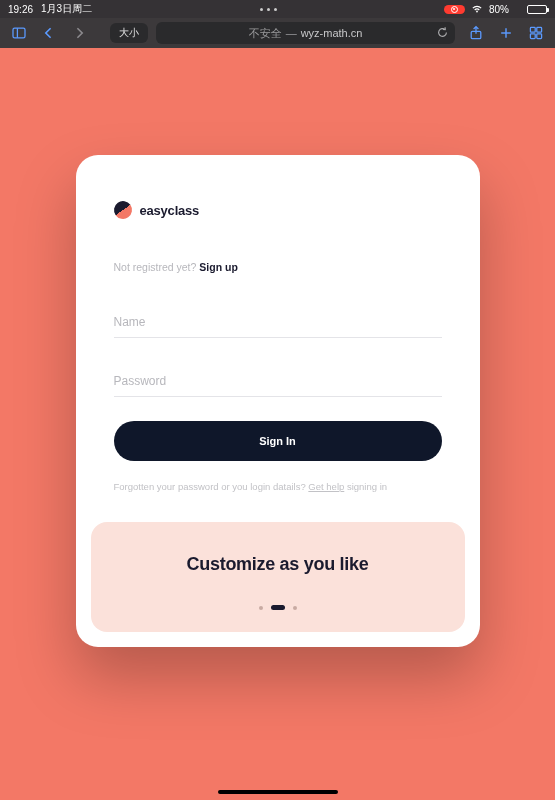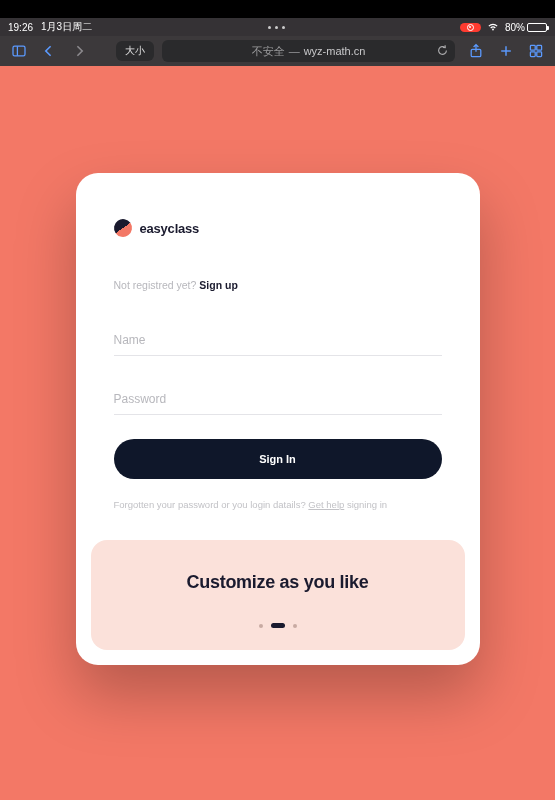--- a/index.html
+++ b/index.html
@@ -14,36 +14,35 @@
 
 .status-bar {
   height: 18px;
   background: #353235;
   color: #fff;
   font-size: 10px;
   display: flex;
   align-items: center;
   justify-content: space-between;
   padding: 0 8px;
-  margin-top: 18px;
 }
 .status-left { display: flex; gap: 8px; align-items: center; }
 .status-right { display: flex; gap: 6px; align-items: center; }
 .rec-pill {
   background: #ff3b30;
   border-radius: 8px;
   padding: 1px 7px;
   display: flex;
   align-items: center;
   justify-content: center;
 }
 .rec-dot { width: 7px; height: 7px; border: 1.2px solid #fff; border-radius: 50%; position: relative; }
 .rec-dot::after { content: ""; position: absolute; inset: 1.5px; background: #fff; border-radius: 50%; }
 .wifi-icon svg { width: 12px; height: 10px; display: block; }
-.battery-wrap { display: flex; align-items: center; gap: 2px; }
+.battery-wrap { display: flex; align-items: center; gap: 18px; }
 .battery { width: 20px; height: 9px; border: 1px solid #fff; border-radius: 2px; position: relative; }
 .battery::after { content: ""; position: absolute; right: -3px; top: 2px; width: 2px; height: 4px; background: #fff; border-radius: 0 1px 1px 0; }
 .battery-fill { height: 100%; width: 80%; background: #fff; border-radius: 1px; }
 .dots-center { display: flex; gap: 4px; }
 .dots-center span { width: 3px; height: 3px; background: #ccc; border-radius: 50%; }
 
 
 .toolbar {
   height: 30px;
   background: #3c393b;
@@ -60,21 +59,21 @@
   font-size: 14px;
 }
 .tb-btn.blue { color: #5b9aff; }
 .tb-btn svg { width: 16px; height: 16px; }
 .size-pill {
   background: #2a2a2c;
   color: #e0e0e0;
   font-size: 10px;
   padding: 3px 9px;
   border-radius: 6px;
-  margin-left: 20px;
+  margin-left: 14px;
 }
 .addr {
   flex: 1;
   background: #2a2a2c;
   height: 22px;
   border-radius: 6px;
   display: flex;
   align-items: center;
   justify-content: center;
   gap: 4px;

